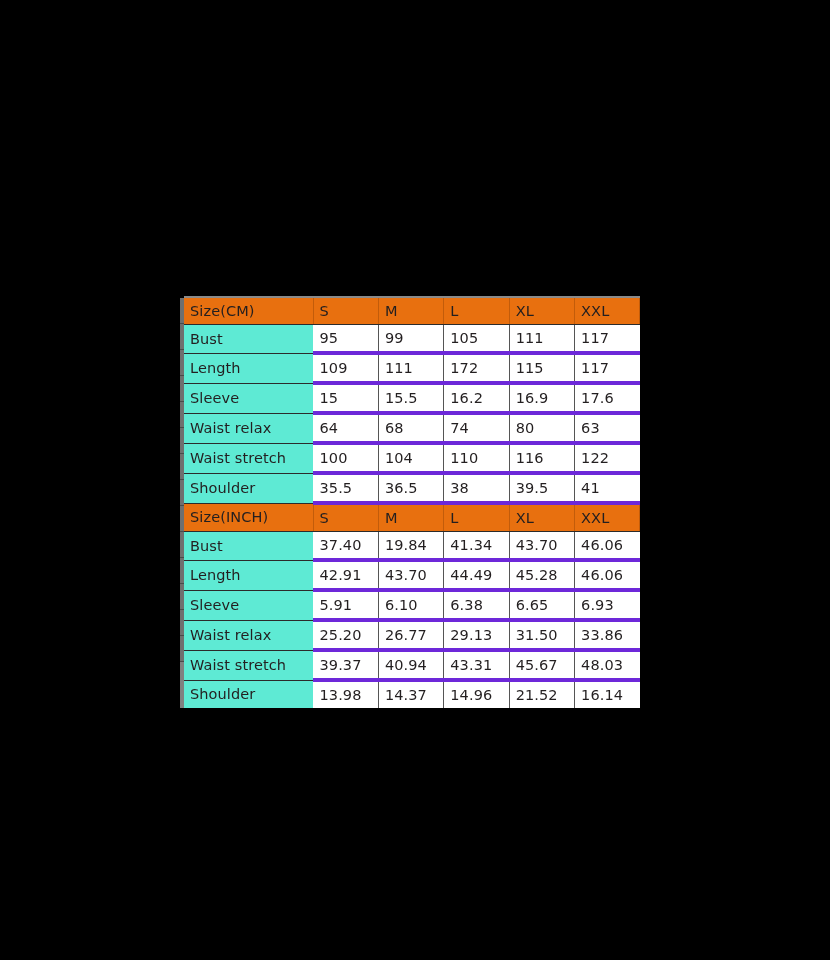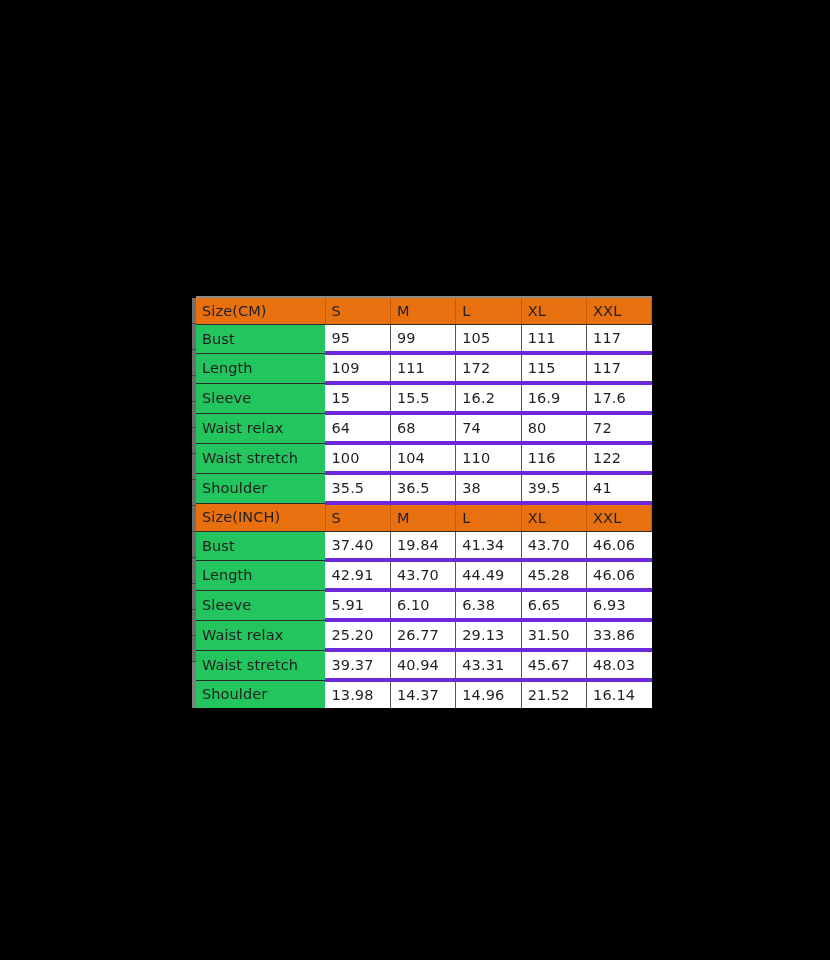--- a/index.html
+++ b/index.html
@@ -22,21 +22,21 @@
     left: 0;
     top: 0;
     width: 830px;
     height: 960px;
     background: #000000;
   }
 
   
   #size-chart {
     position: absolute;
-    left: 196px;
+    left: 184px;
     top: 296px;
     width: 456px;
     background: #ffffff;
     border-top: 2px solid #8a8a8a;
     box-sizing: border-box;
   }
 
   table.size-table {
     border-collapse: collapse;
     table-layout: fixed;
@@ -58,21 +58,21 @@
     white-space: nowrap;
     overflow: hidden;
     vertical-align: middle;
     box-sizing: border-box;
     border-right: 1px solid #d8d8d8;
     border-bottom: 1px solid #3a3a3a;
   }
 
   
   table.size-table td.lbl {
-    background: #22c55e;
+    background: #5eead4;
     border-right: 1px solid #ffffff;
     border-bottom: 1px solid #2b2b2b;
     color: #231f20;
   }
 
   
   table.size-table tr.section-head td {
     background: #e8700f;
     border-right: 1px solid #c25c0a;
     border-bottom: 1px solid #2b2b2b;
@@ -177,21 +177,21 @@
             <td class="val">16.2</td>
             <td class="val">16.9</td>
             <td class="val last-col">17.6</td>
           </tr>
           <tr>
             <td class="lbl">Waist relax</td>
             <td class="val">64</td>
             <td class="val">68</td>
             <td class="val">74</td>
             <td class="val">80</td>
-            <td class="val last-col">72</td>
+            <td class="val last-col">63</td>
           </tr>
           <tr>
             <td class="lbl">Waist stretch</td>
             <td class="val">100</td>
             <td class="val">104</td>
             <td class="val">110</td>
             <td class="val">116</td>
             <td class="val last-col">122</td>
           </tr>
           <tr>

